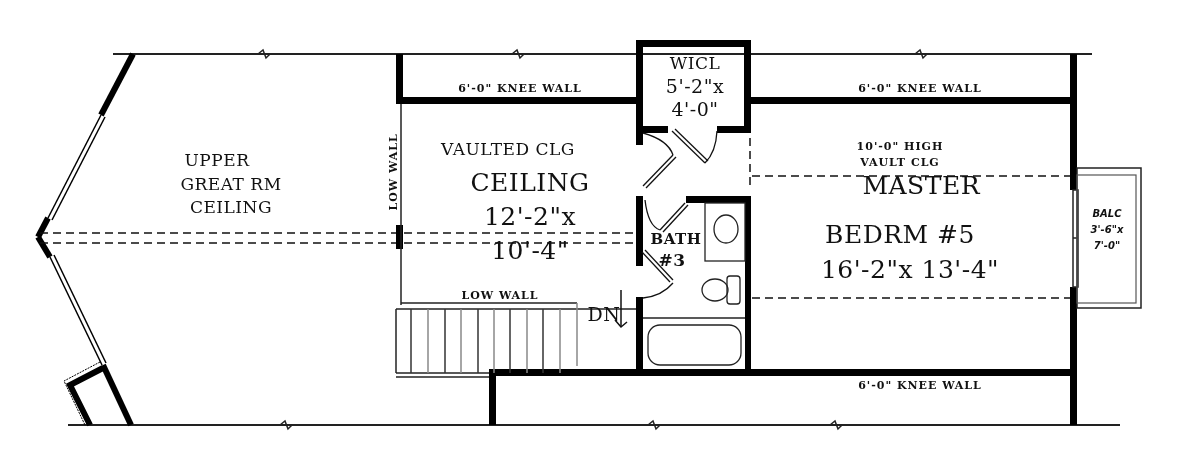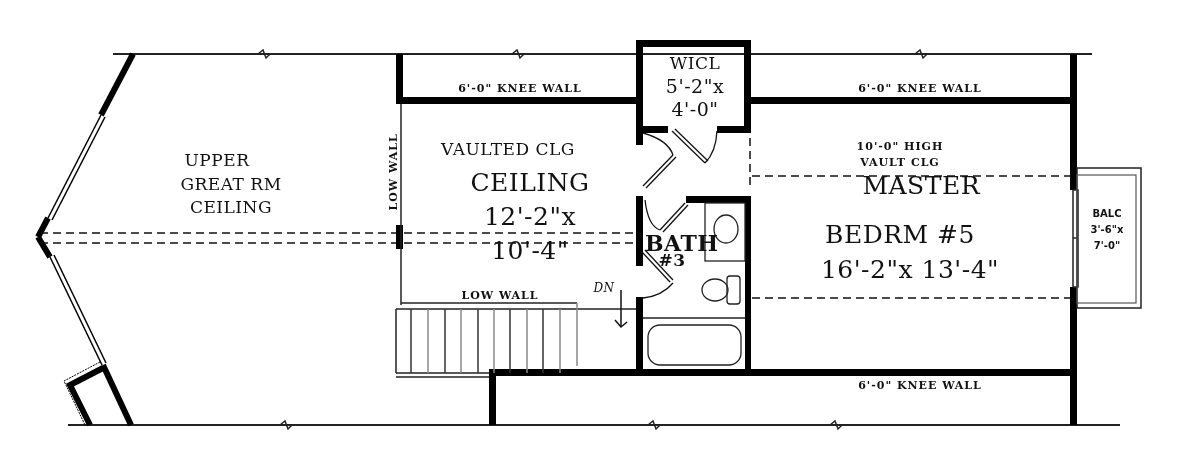--- a/index.html
+++ b/index.html
@@ -2,21 +2,21 @@
 <html><head>
 <meta charset="utf-8">
 <style>
   html, body { margin: 0; padding: 0; background: #ffffff; }
   body { width: 1180px; height: 472px; position: relative; overflow: hidden; font-family: "DejaVu Serif", serif; }
   svg.plan { position: absolute; left: 0; top: 0; }
   .lbl { position: absolute; color: #111; text-align: center; white-space: nowrap; line-height: 1; font-family: "DejaVu Serif", serif; }
   .room-big { font-size: 25px; letter-spacing: 0.5px; }
   .room-mid { font-size: 17px; letter-spacing: 0.5px; }
   .room-small { font-size: 11px; letter-spacing: 1px; font-weight: bold; }
-  .room-tiny { font-size: 10px; font-weight: bold; font-family: "DejaVu Sans", sans-serif; }
+  .room-tiny { font-size: 10px; font-weight: bold; font-family: "DejaVu Sans", sans-serif; font-style: italic; }
 </style>
 </head>
 <body>
 
 <svg class="plan" width="1180" height="472" viewBox="0 0 1180 472" xmlns="http://www.w3.org/2000/svg">
 
   <g stroke="#222" stroke-width="2" fill="none">
     <line x1="113" y1="54" x2="1092" y2="54"></line>
     <line x1="68" y1="425" x2="1120" y2="425"></line>
 
@@ -155,23 +155,23 @@
 <div class="lbl room-mid" style="left:658px; top:100px; width:74px; font-size:19px;">4'-0"</div>
 
 <div class="lbl room-small" style="left:358px; top:170px; width:70px; transform:rotate(-90deg);">LOW WALL</div>
 
 <div class="lbl room-mid" style="left:418px; top:141px; width:180px;">VAULTED CLG</div>
 <div class="lbl room-big" style="left:440px; top:170px; width:180px;">CEILING</div>
 <div class="lbl room-big" style="left:440px; top:204px; width:180px;">12'-2"x</div>
 <div class="lbl room-big" style="left:440px; top:238px; width:180px;">10'-4"</div>
 
 <div class="lbl room-small" style="left:445px; top:290px; width:110px;">LOW WALL</div>
-<div class="lbl room-mid" style="left:584px; top:282px; width:40px; font-size:12px;font-style:italic;">DN</div>
+<div class="lbl room-mid" style="left:584px; top:305px; width:40px; font-size:19px;">DN</div>
 
-<div class="lbl room-mid" style="left:645px; top:232px; width:62px; font-weight:bold; font-size:22px;">BATH</div>
+<div class="lbl room-mid" style="left:645px; top:232px; width:62px; font-weight:bold; font-size:15px;">BATH</div>
 <div class="lbl room-mid" style="left:652px; top:252px; width:40px; font-weight:bold; font-size:17px;">#3</div>
 
 <div class="lbl room-small" style="left:830px; top:141px; width:140px;">10'-0" HIGH</div>
 <div class="lbl room-small" style="left:830px; top:157px; width:140px;">VAULT CLG</div>
 <div class="lbl room-big" style="left:820px; top:173px; width:160px;text-align:right;">MASTER</div>
 <div class="lbl room-big" style="left:810px; top:222px; width:180px;">BEDRM #5</div>
 <div class="lbl room-big" style="left:780px; top:257px; width:260px;">16'-2"x 13'-4"</div>
 
 <div class="lbl room-tiny" style="left:1082px; top:209px; width:50px;">BALC</div>
 <div class="lbl room-tiny" style="left:1080px; top:225px; width:54px;">3'-6"x</div>

